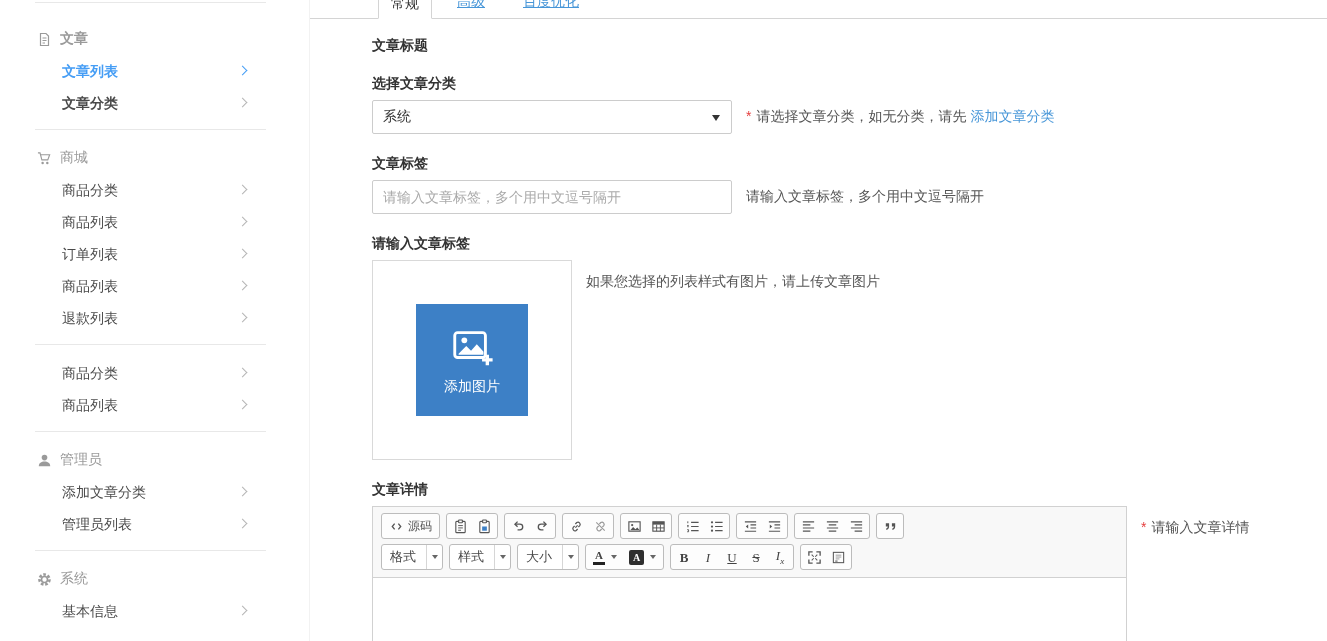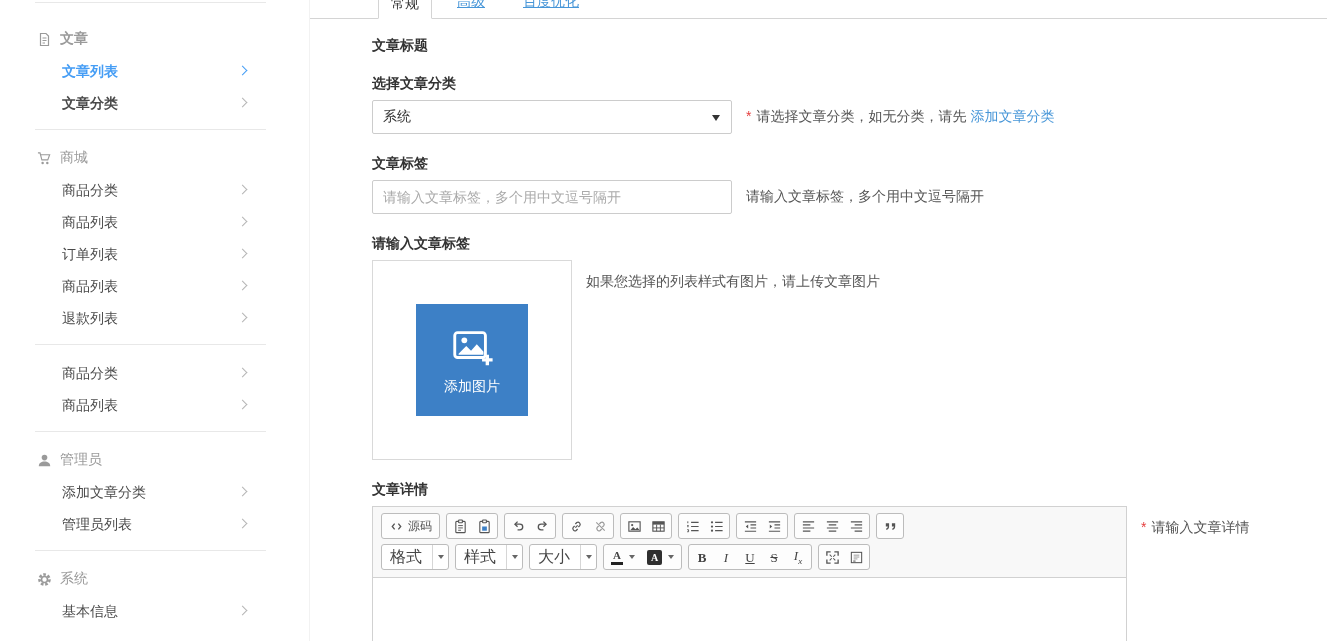--- a/index.html
+++ b/index.html
@@ -62,21 +62,21 @@
   .toolbar { background: #f8f8f8; border-bottom: 1px solid #d1d1d1; padding: 6px 8px 2px; }
   .tb-row { display: flex; flex-wrap: wrap; margin-bottom: 5px; }
   .tb-group { display: flex; align-items: center; border: 1px solid #bcbcbc; border-radius: 3px;
     background: #fdfdfd; height: 26px; margin-right: 6px; padding: 0 1px; }
   .tb-btn { min-width: 24px; height: 23px; display: flex; align-items: center;
     justify-content: center; cursor: pointer; border-radius: 2px; }
   .tb-btn svg { width: 15px; height: 15px; }
   .tb-btn.wide { padding: 0 6px; gap: 4px; font-size: 12px; color: #555; }
   .tb-combo { display: flex; align-items: center; border: 1px solid #bcbcbc; border-radius: 3px;
     background: #fff; height: 26px; margin-right: 6px; cursor: pointer; }
-  .combo-label { padding: 0 10px 0 8px; font-size: 16px; color: #474747; min-width: 36px; }
+  .combo-label { padding: 0 10px 0 8px; font-size: 13px; color: #474747; min-width: 36px; }
   .combo-arrow { border-left: 1px solid #d6d6d6; height: 100%; width: 16px;
     display: flex; align-items: center; justify-content: center; }
   .caret-sm { width: 0; height: 0; border-left: 3.5px solid transparent;
     border-right: 3.5px solid transparent; border-top: 4px solid #666; }
   .lt { font-family: "Liberation Serif", "DejaVu Serif", serif; font-size: 13px; color: #444; line-height: 1; }
   .lt.b { font-weight: bold; }
   .lt.i { font-style: italic; }
   .lt.u { text-decoration: underline; }
   .lt.s { text-decoration: line-through; }
   .sub-x { font-size: 9px; vertical-align: sub; }

